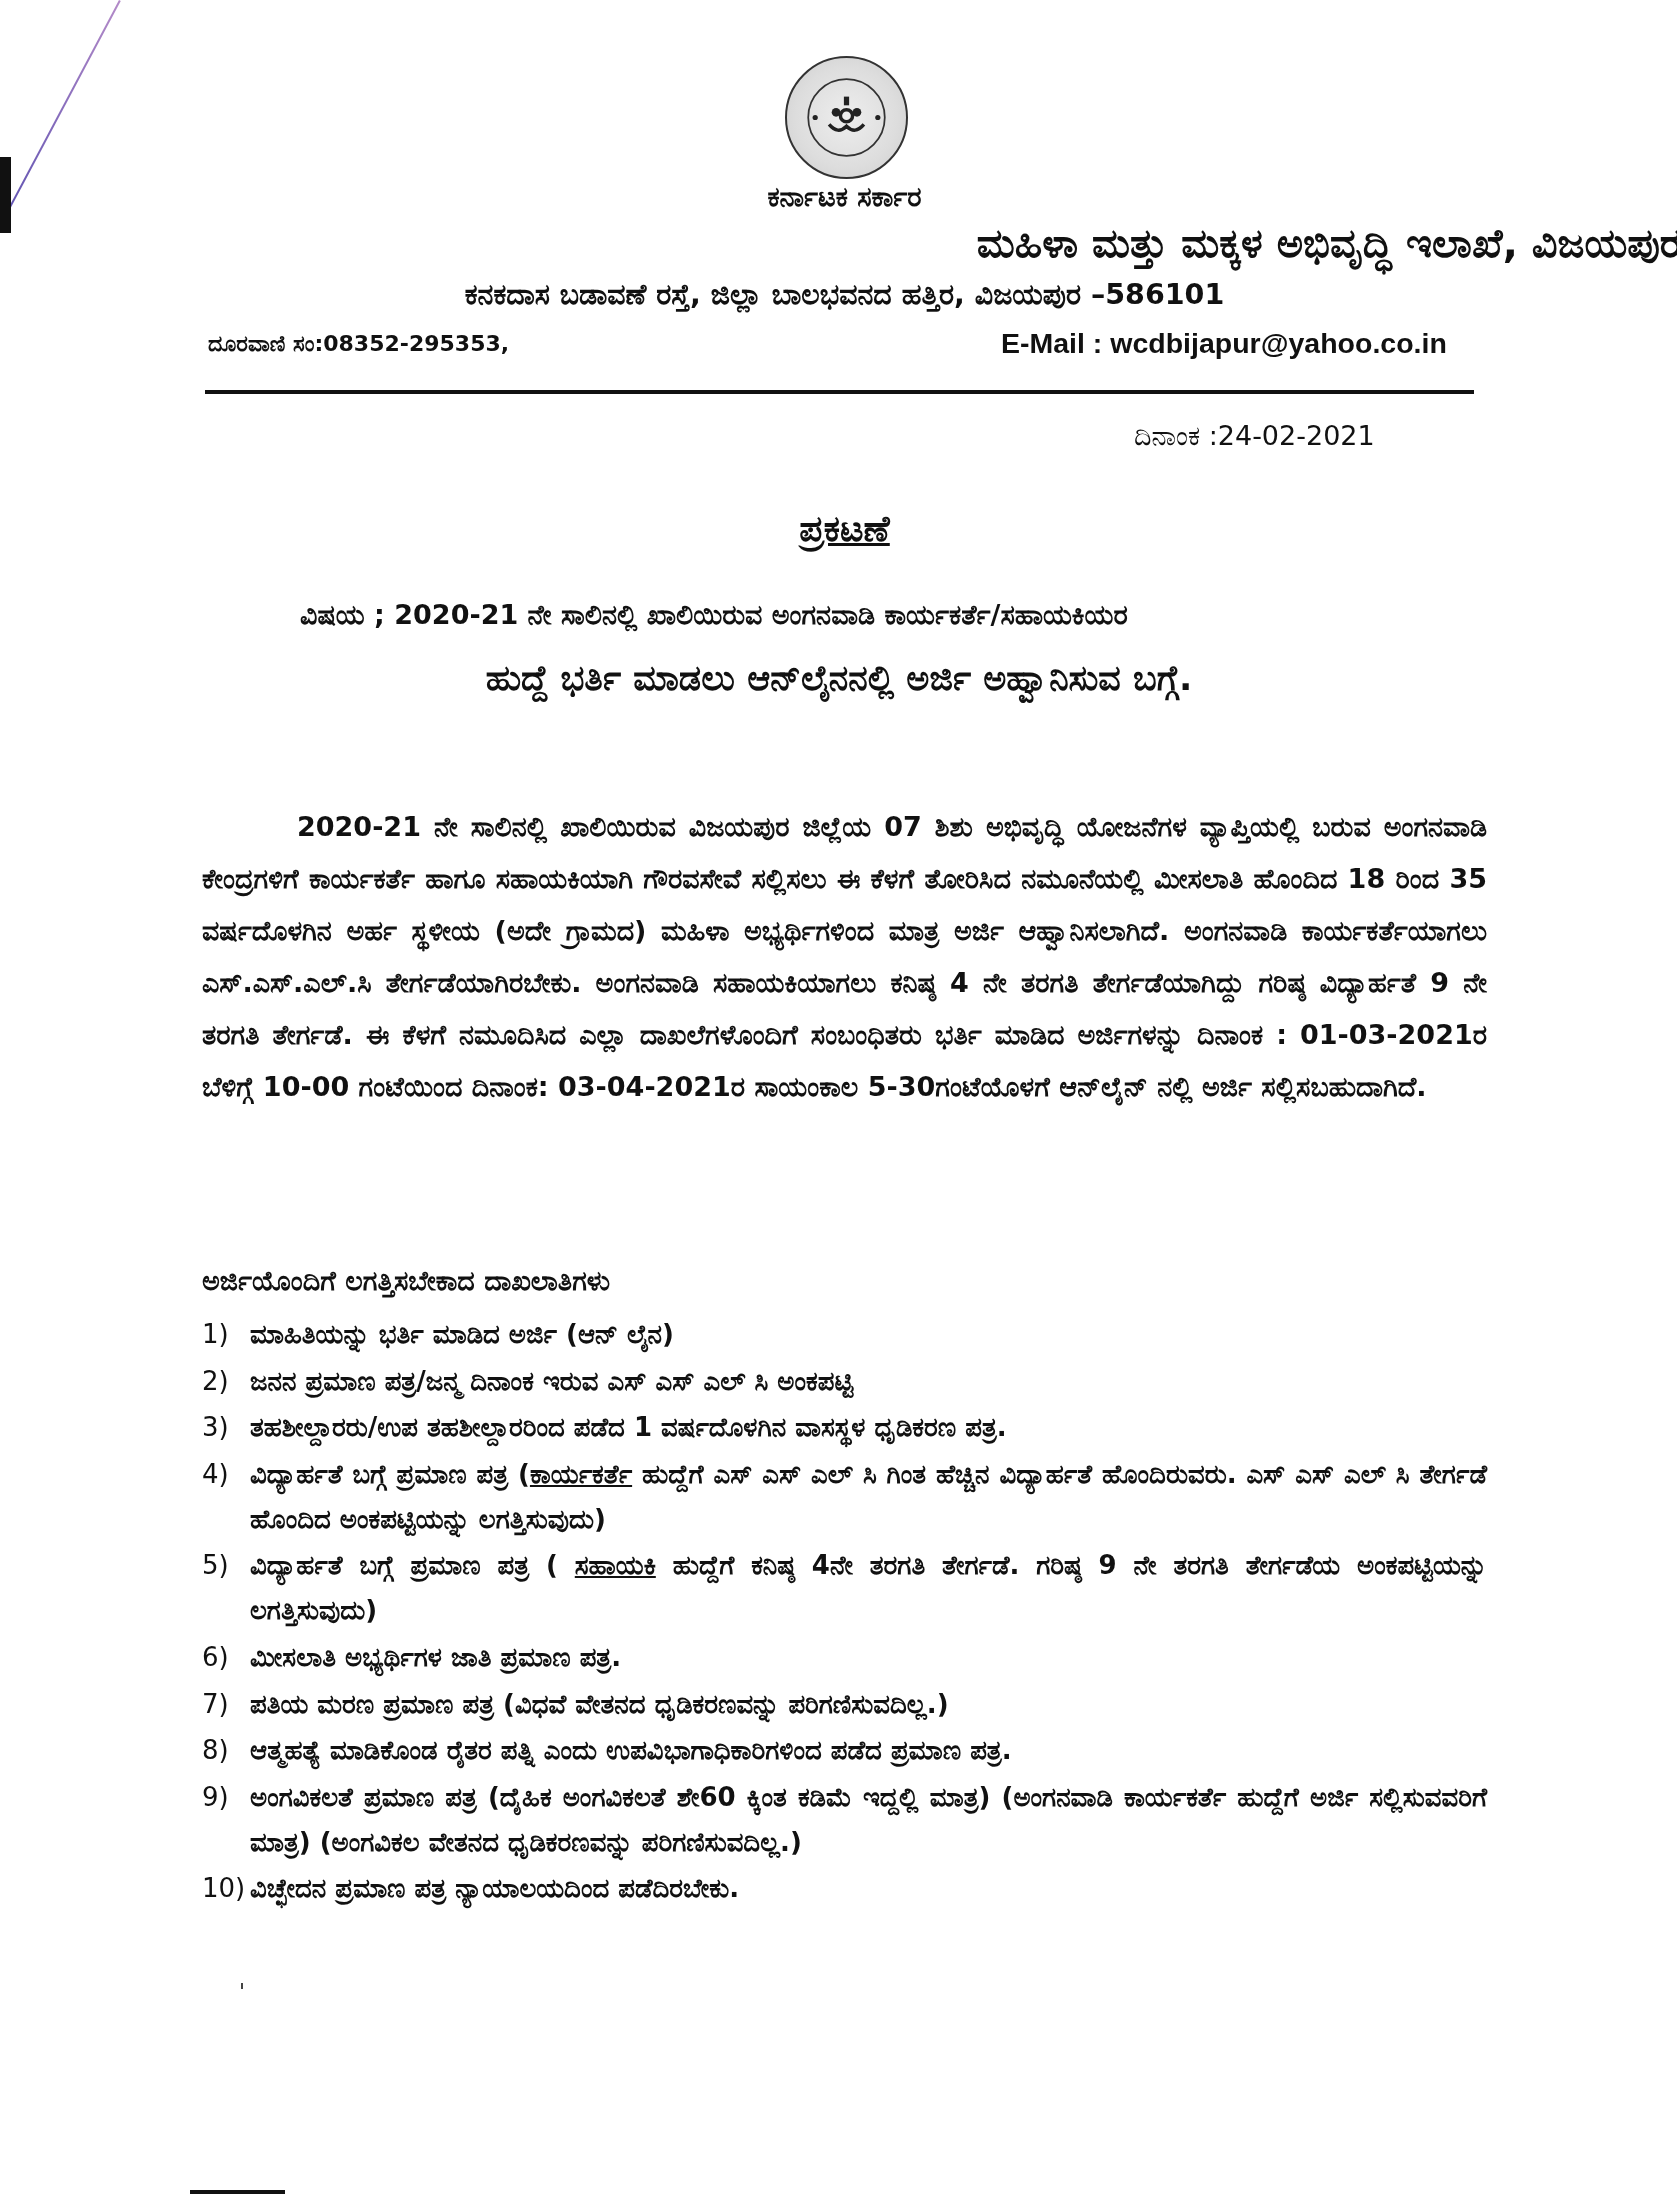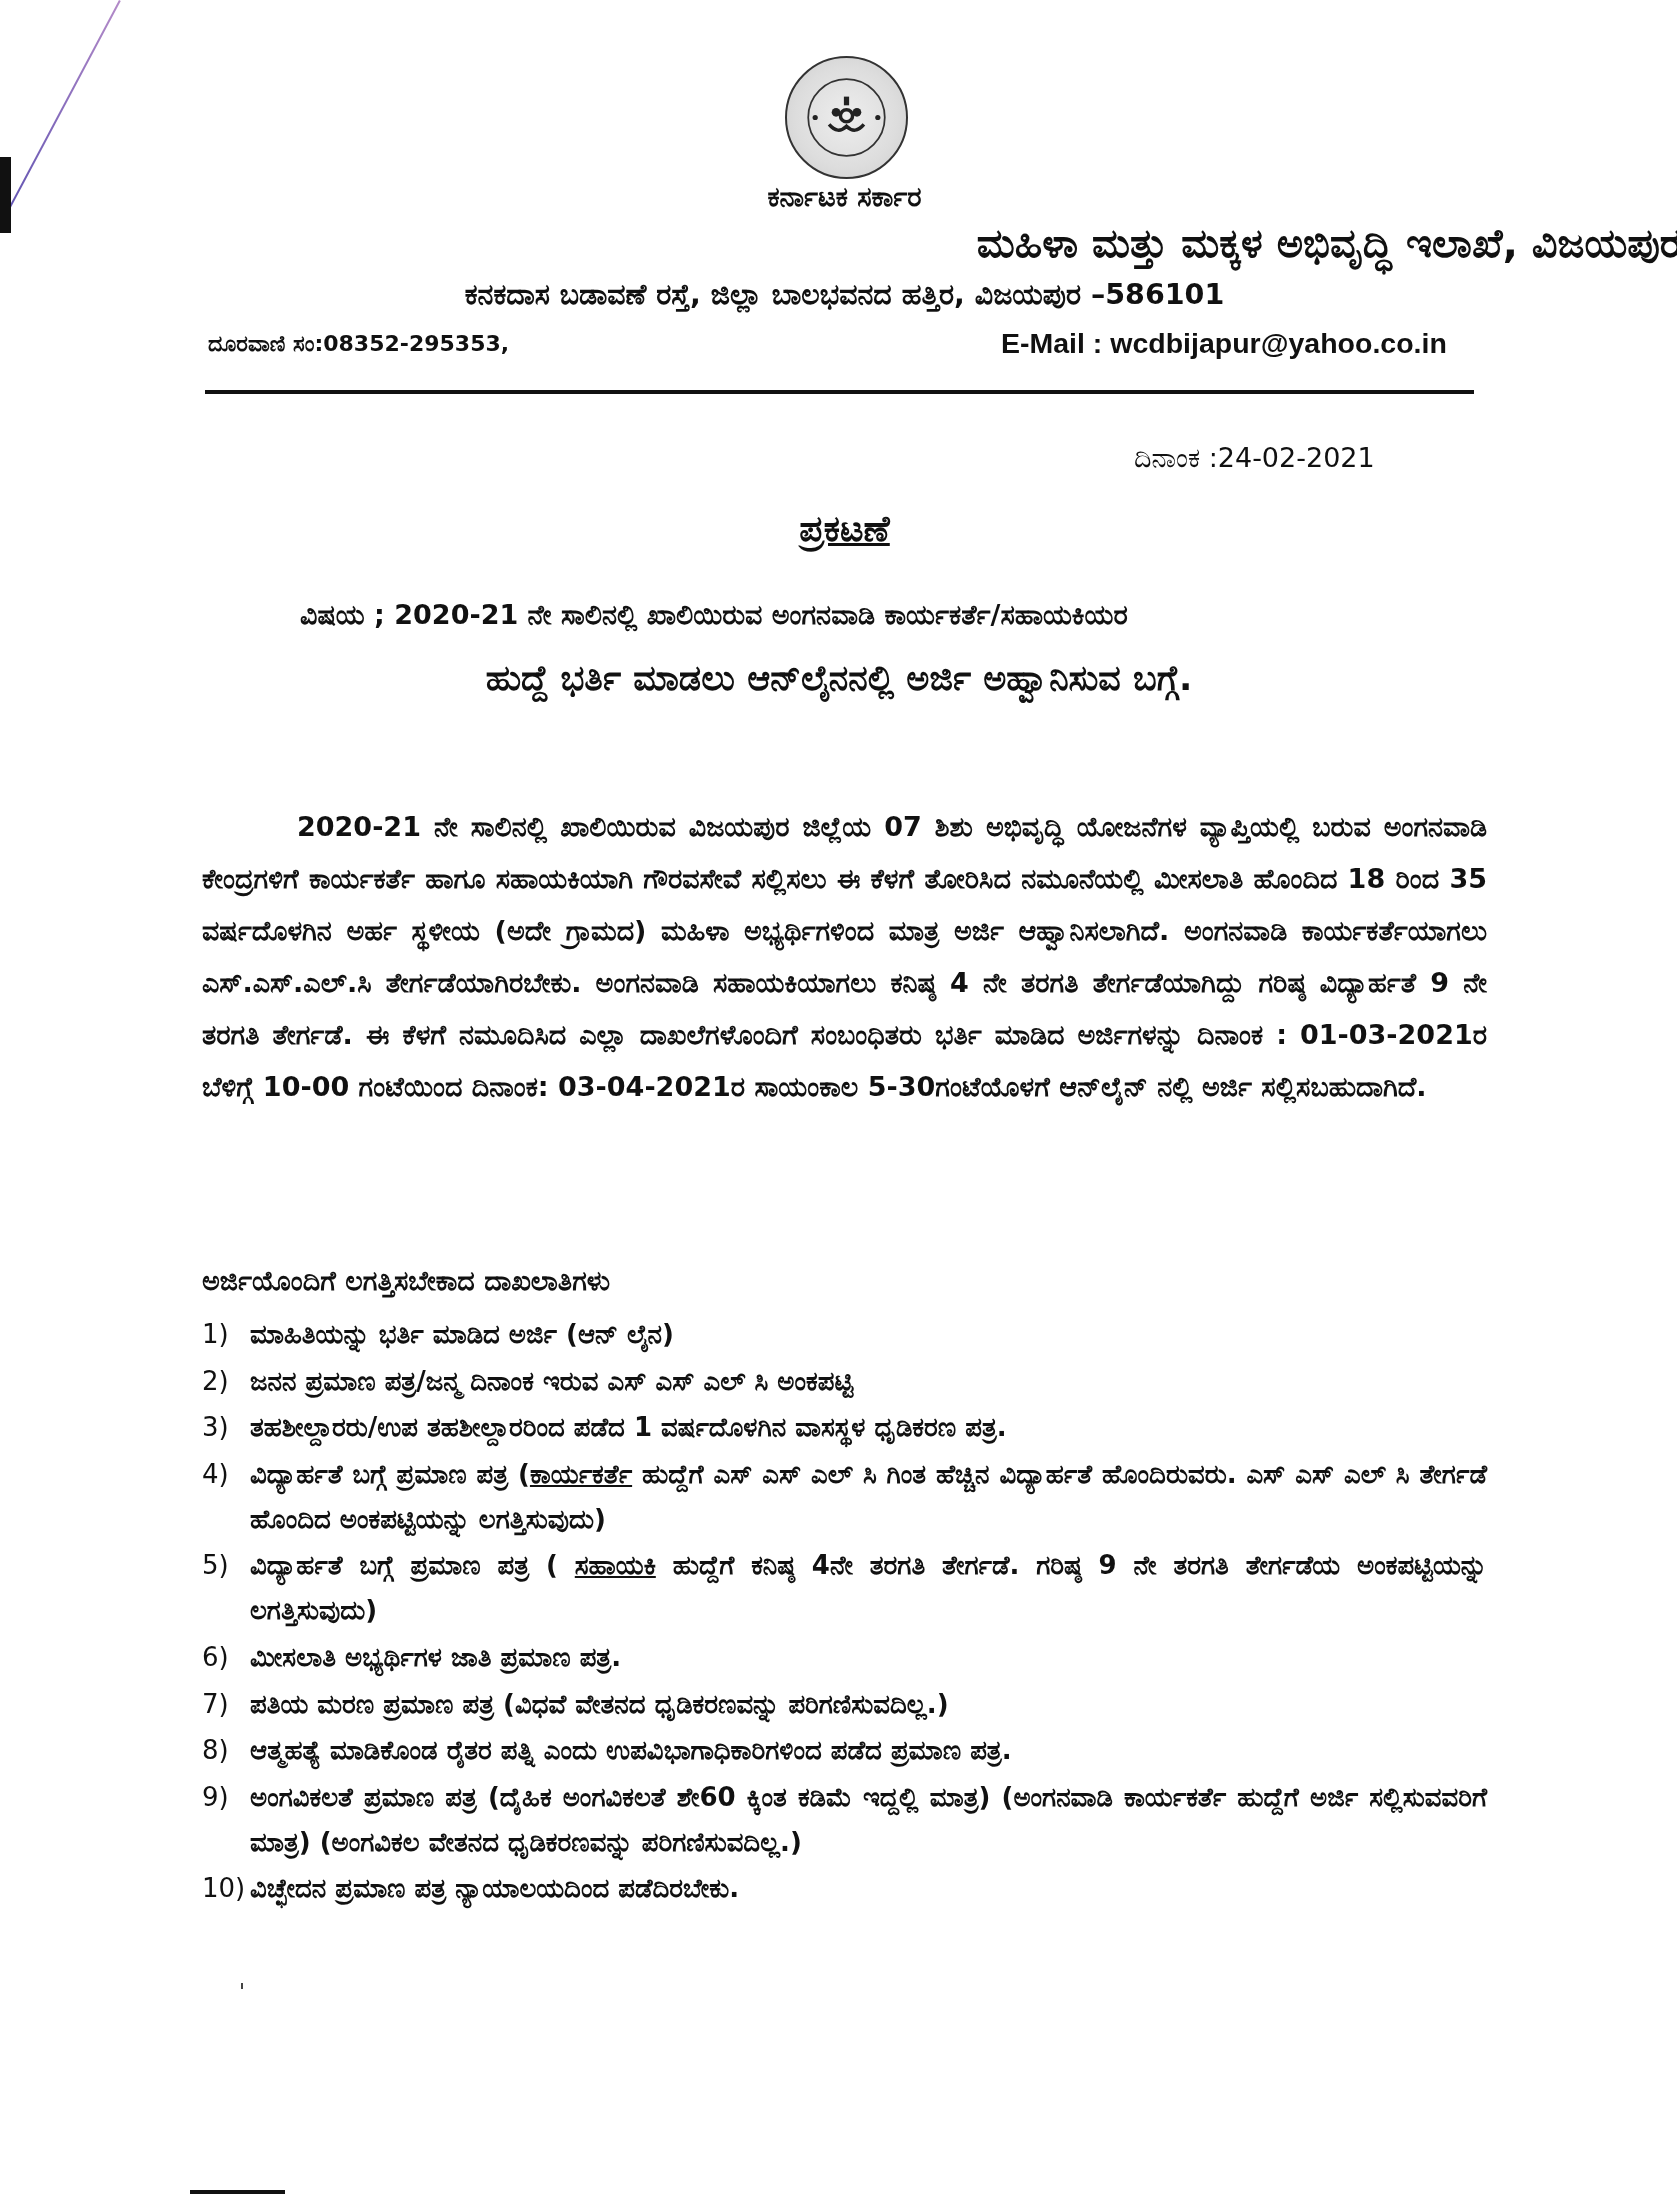--- a/index.html
+++ b/index.html
@@ -21,21 +21,21 @@
   }
   .emblem svg { width: 87px; height: 87px; }
   .center { position: absolute; left: 0; width: 1673px; text-align: center; padding-left: 8px; }
   .gov { top: 181px; font-size: 27px; font-weight: bold; }
   .dept { top: 220px; font-size: 40px; font-weight: bold; text-align: right; }
   .address { top: 278px; font-size: 28.5px; font-weight: bold; }
   .phone { position: absolute; left: 208px; top: 331px; font-size: 22px; font-weight: bold; text-align: right; }
   .email { position: absolute; left: 1001px; top: 327px; font-size: 28.5px; font-weight: bold; font-family: "Liberation Sans", sans-serif; }
   .rule { position: absolute; left: 205px; top: 390px; width: 1269px; height: 4px; background: #111; }
   .ref { position: absolute; left: 205px; top: 420px; font-size: 27px; }
-  .date { position: absolute; left: 1134px; top: 420px; font-size: 27px; margin-top: 22px; }
+  .date { position: absolute; left: 1134px; top: 420px; font-size: 27px; }
   .title { top: 508px; font-size: 36px; font-weight: bold; text-decoration: underline; }
   .subject { position: absolute; left: 300px; top: 599px; font-size: 27px; font-weight: bold; }
   .subject2 { position: absolute; left: 0; width: 1678px; text-align: center; top: 658px; font-size: 35px; font-weight: bold; }
   .reference { position: absolute; left: 300px; top: 708px; font-size: 27px; font-weight: bold; }
   .para {
     position: absolute; left: 202px; top: 801px; width: 1285px; font-size: 27px; font-weight: bold;
     line-height: 52px; text-align: justify; text-indent: 95px;
   }
   .list-heading { position: absolute; left: 202px; top: 1265px; font-size: 27px; font-weight: bold; }
   .list { position: absolute; left: 202px; top: 1312px; width: 1285px; margin: 0; padding: 0; list-style: none; }

